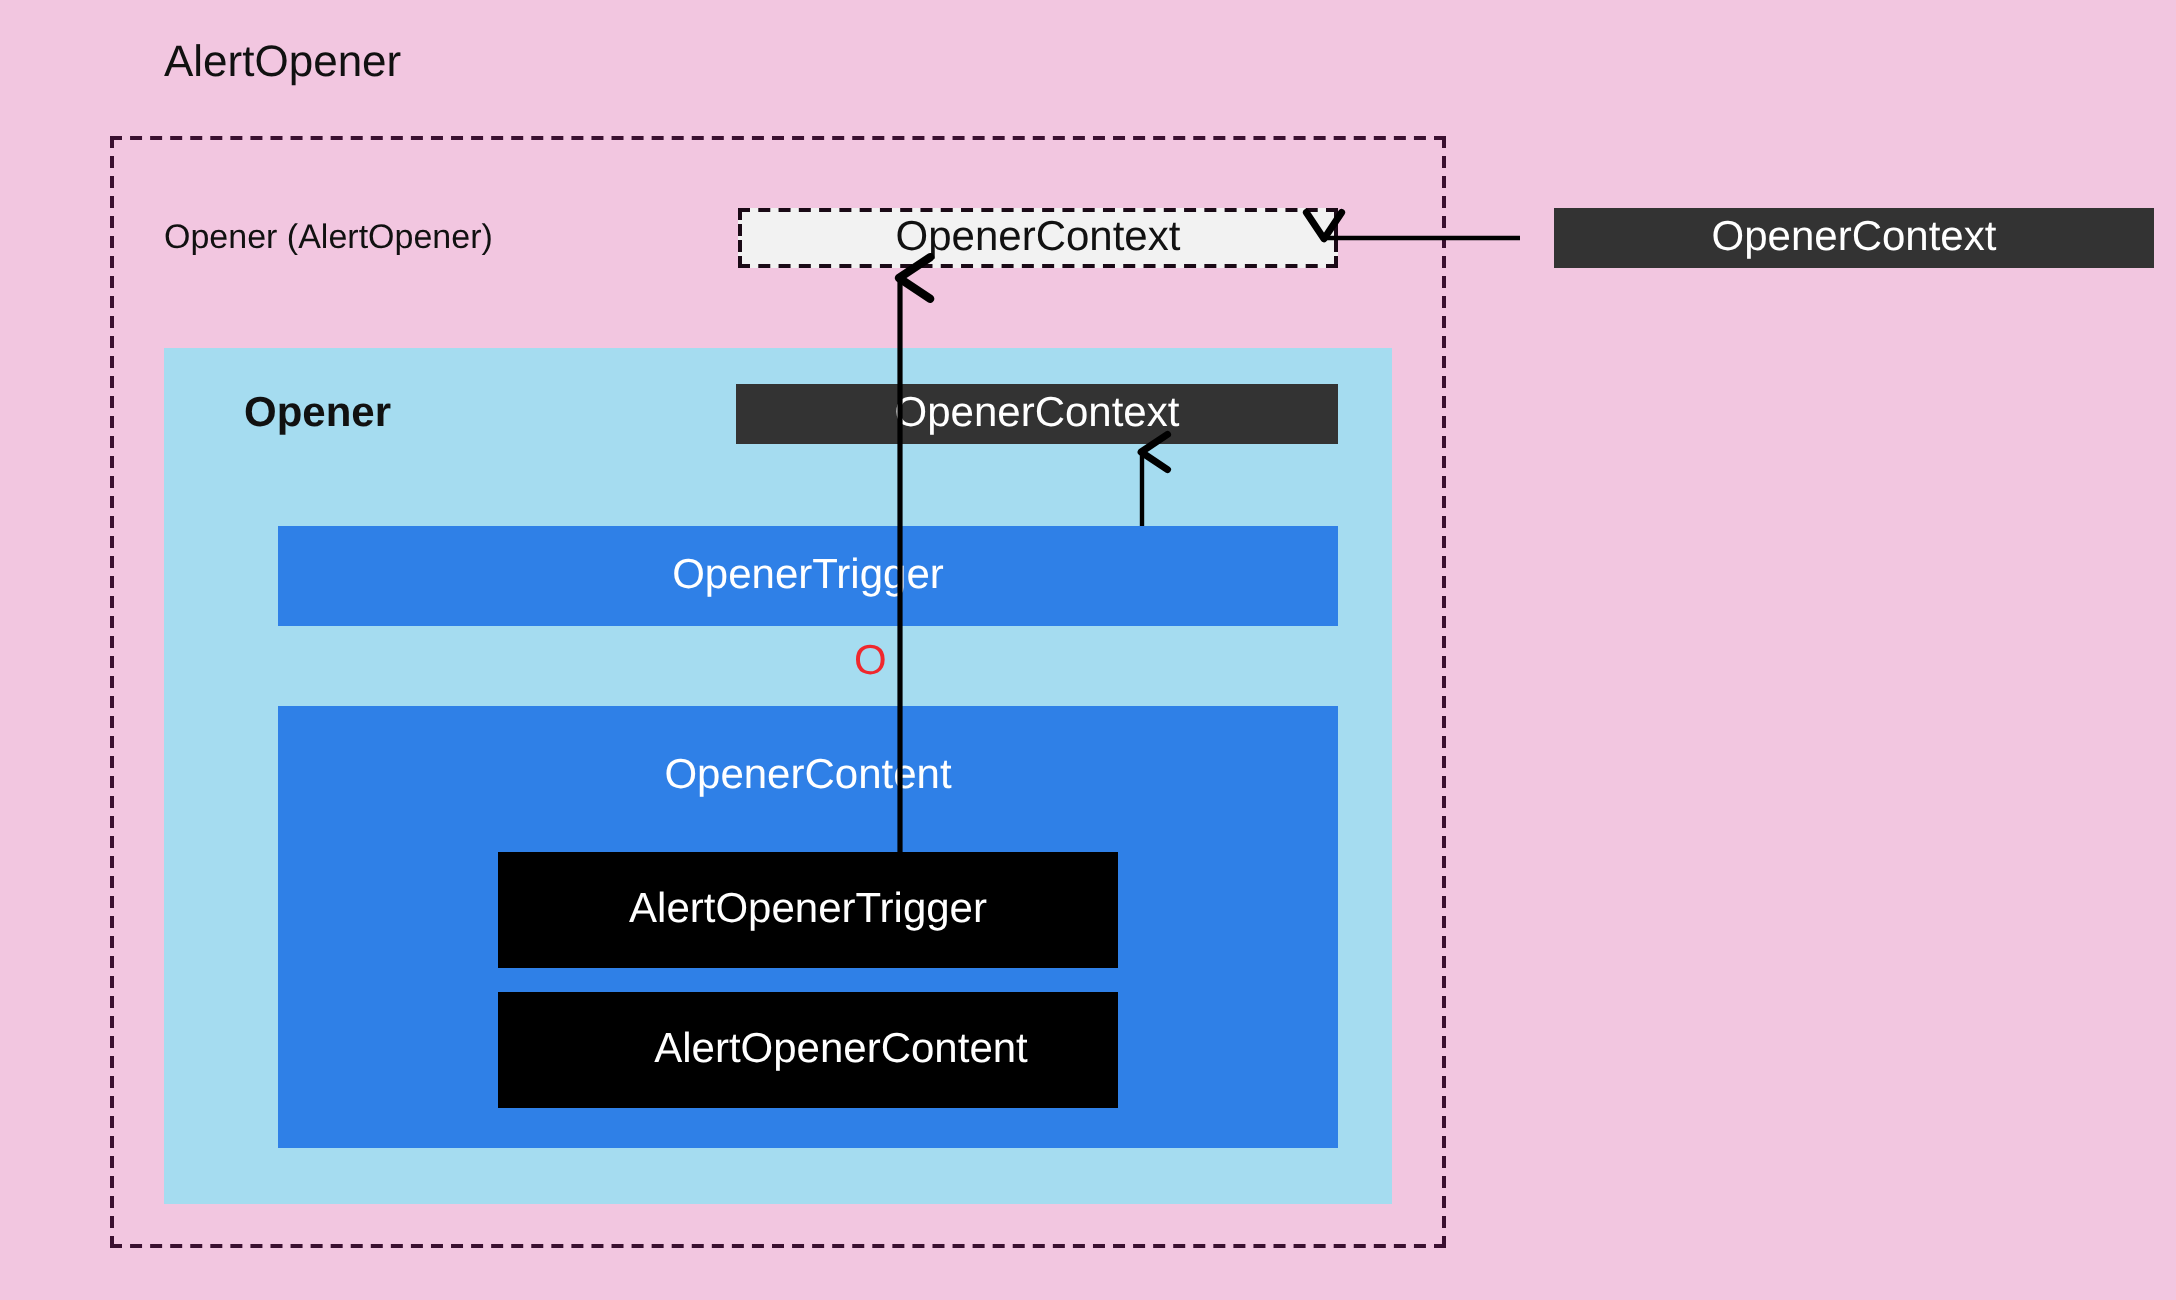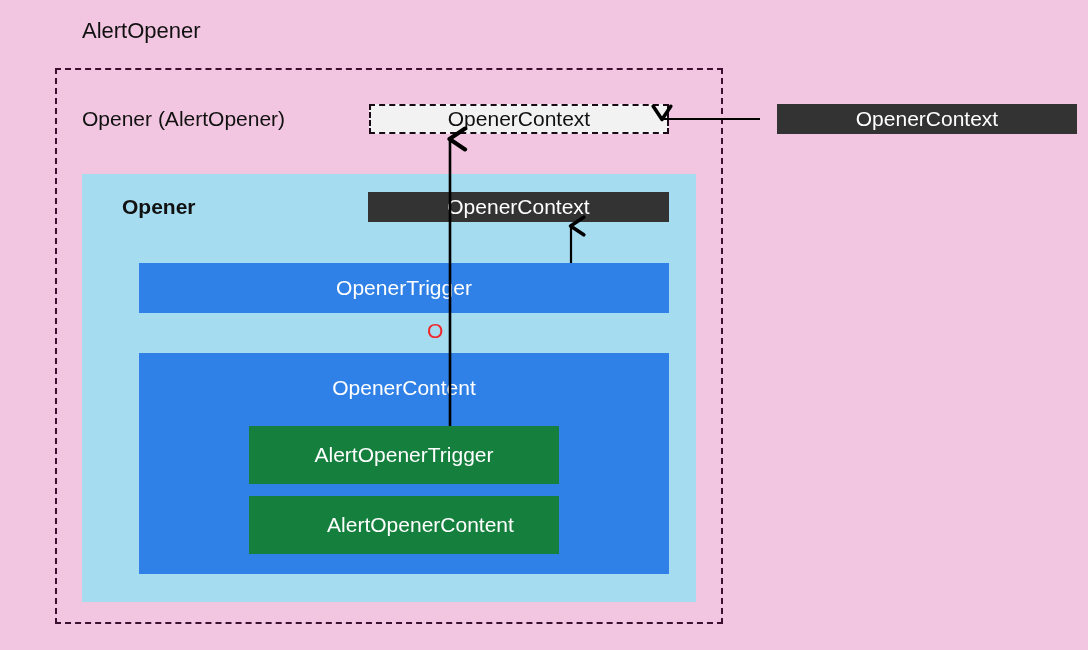--- a/index.html
+++ b/index.html
@@ -33,21 +33,21 @@
   #title-label {
     left: 82px;
     top: 18px;
     font-size: 22px;
     line-height: 26px;
   }
 
   #opener-alertopener-label {
     left: 82px;
     top: 106px;
-    font-size: 21px;
+    font-size: 17px;
     line-height: 26px;
   }
 
   #opener-inner-label {
     left: 122px;
     top: 194px;
     font-size: 21px;
     line-height: 26px;
     font-weight: bold;
   }
@@ -89,21 +89,21 @@
     background: #333333;
     color: #ffffff;
   }
 
   .box-blue {
     background: #2f80e7;
     color: #ffffff;
   }
 
   .box-purple {
-    background: #15803d;
+    background: #000000;
     color: #ffffff;
   }
 
   .box-dashed-light {
     background: #f2f2f2;
     color: #111111;
     border: 2px dashed #1a0a16;
   }
 
   

